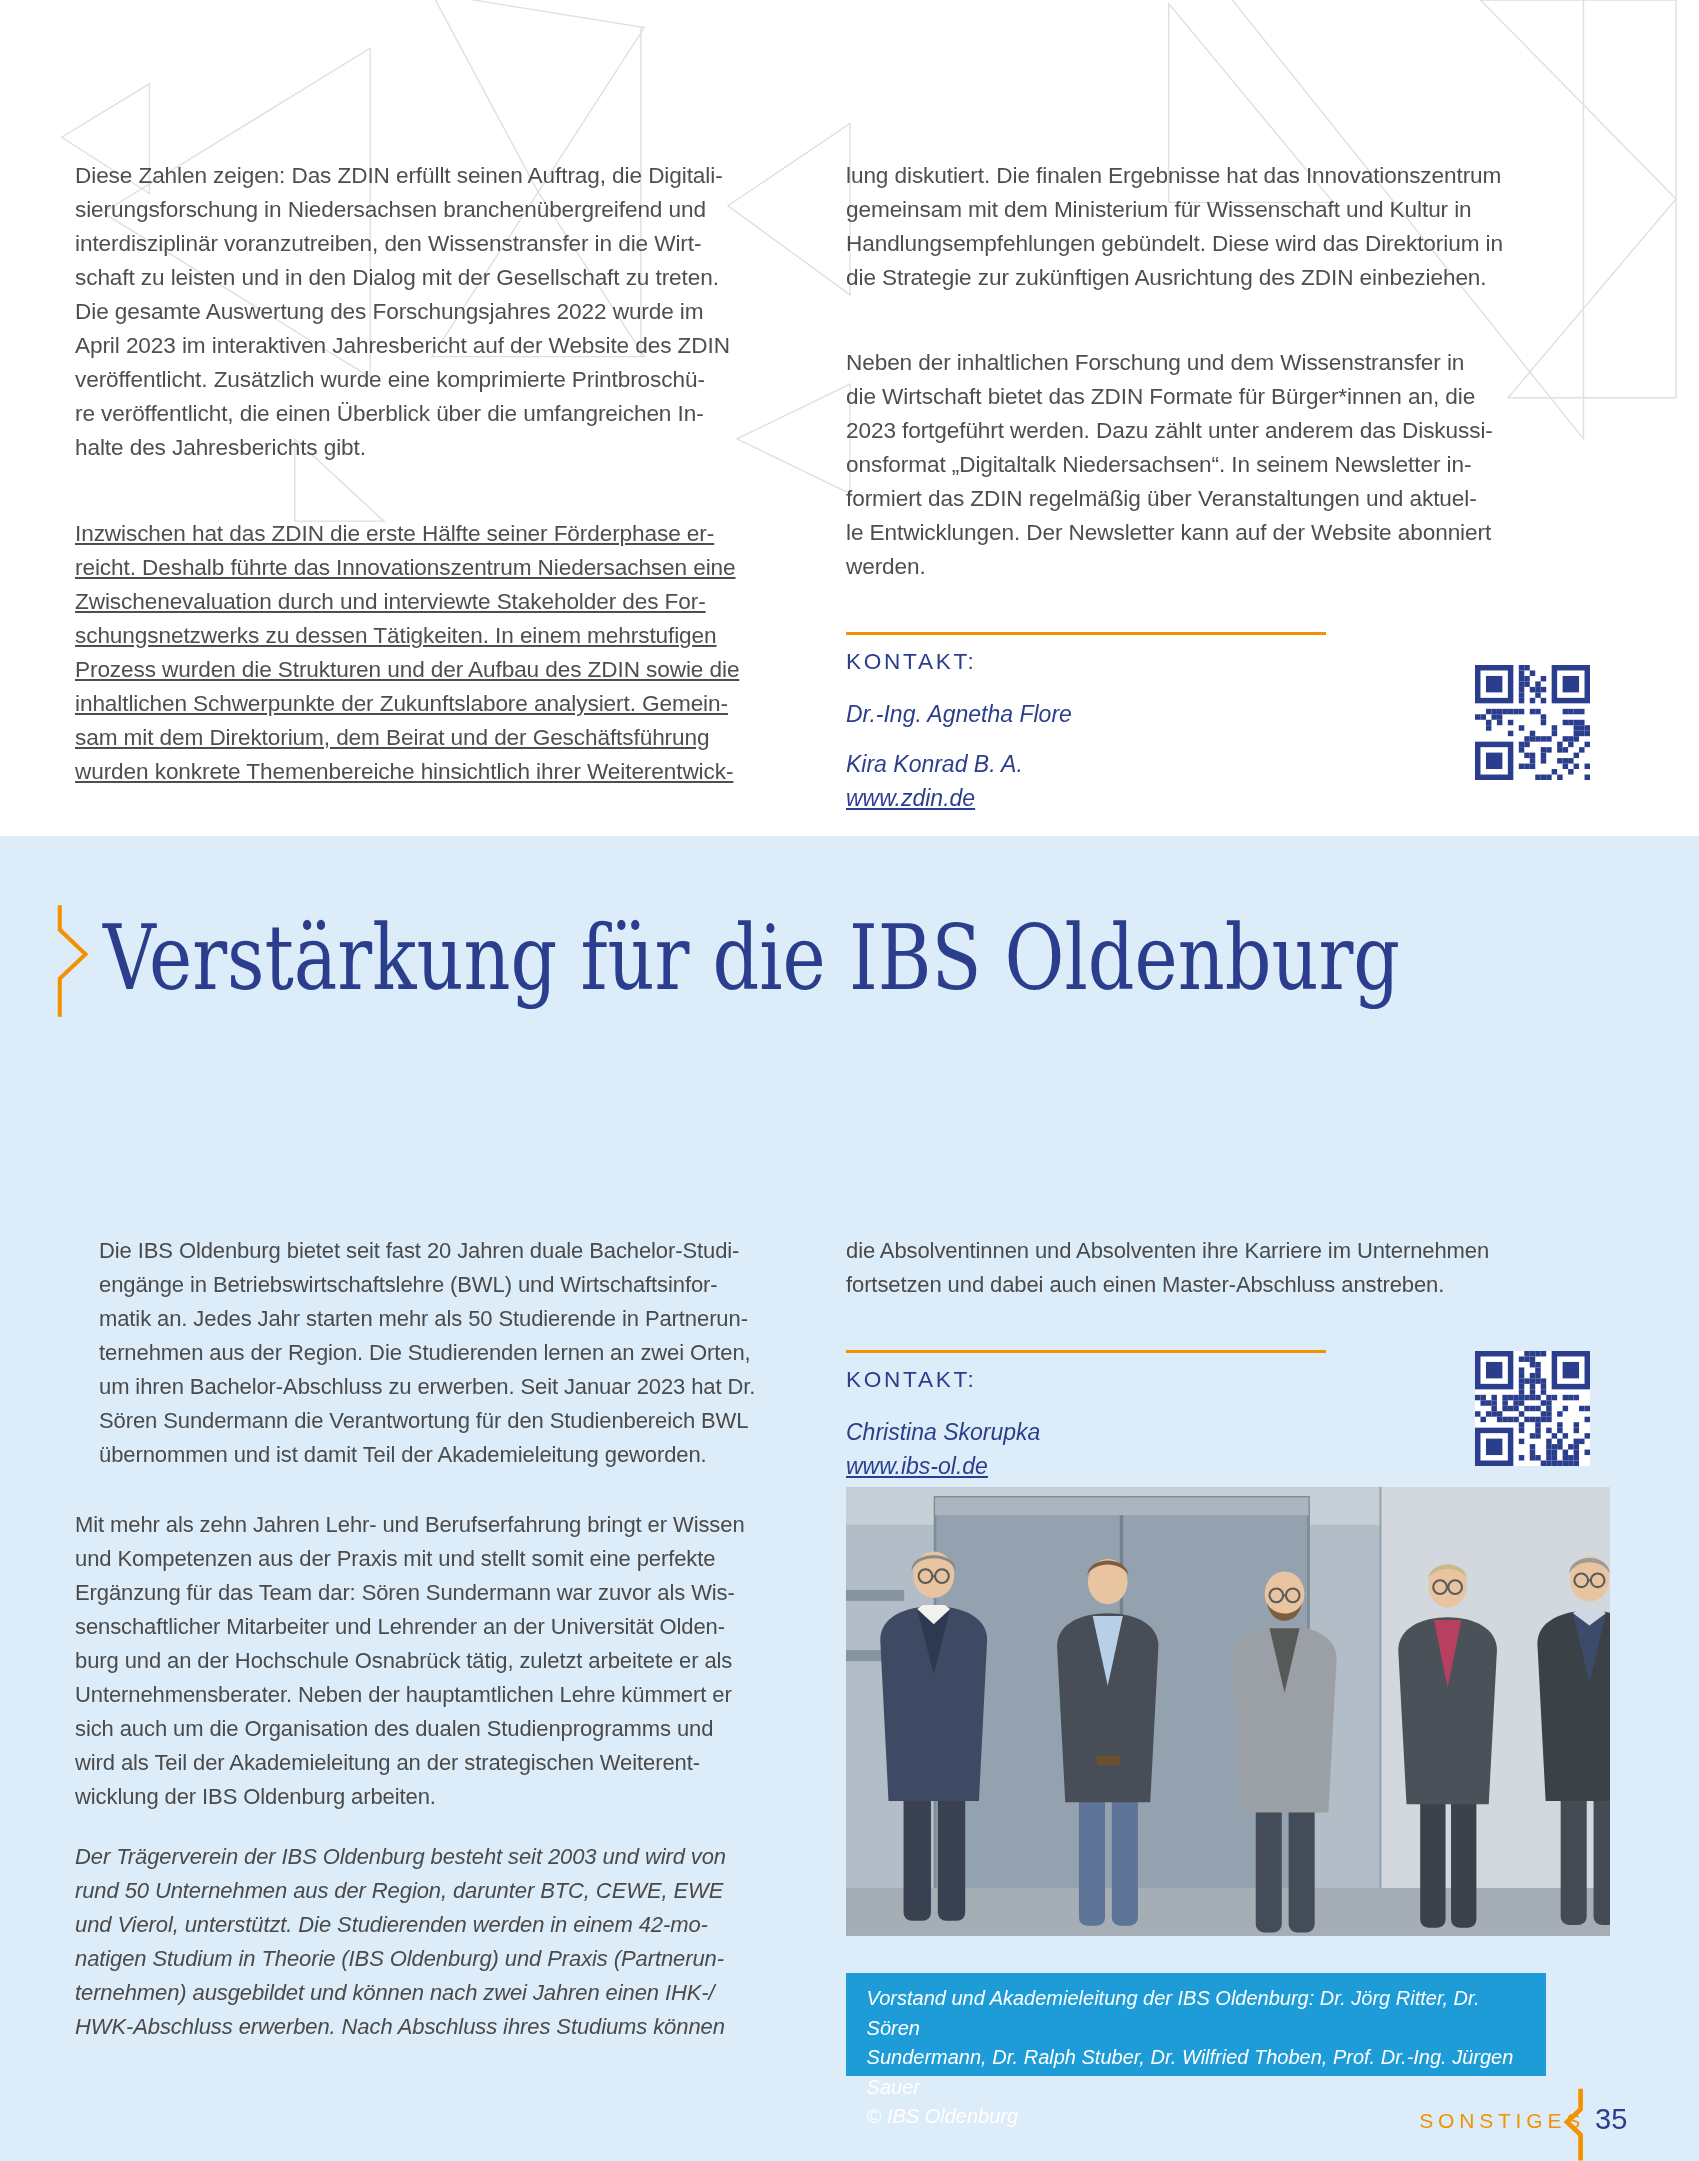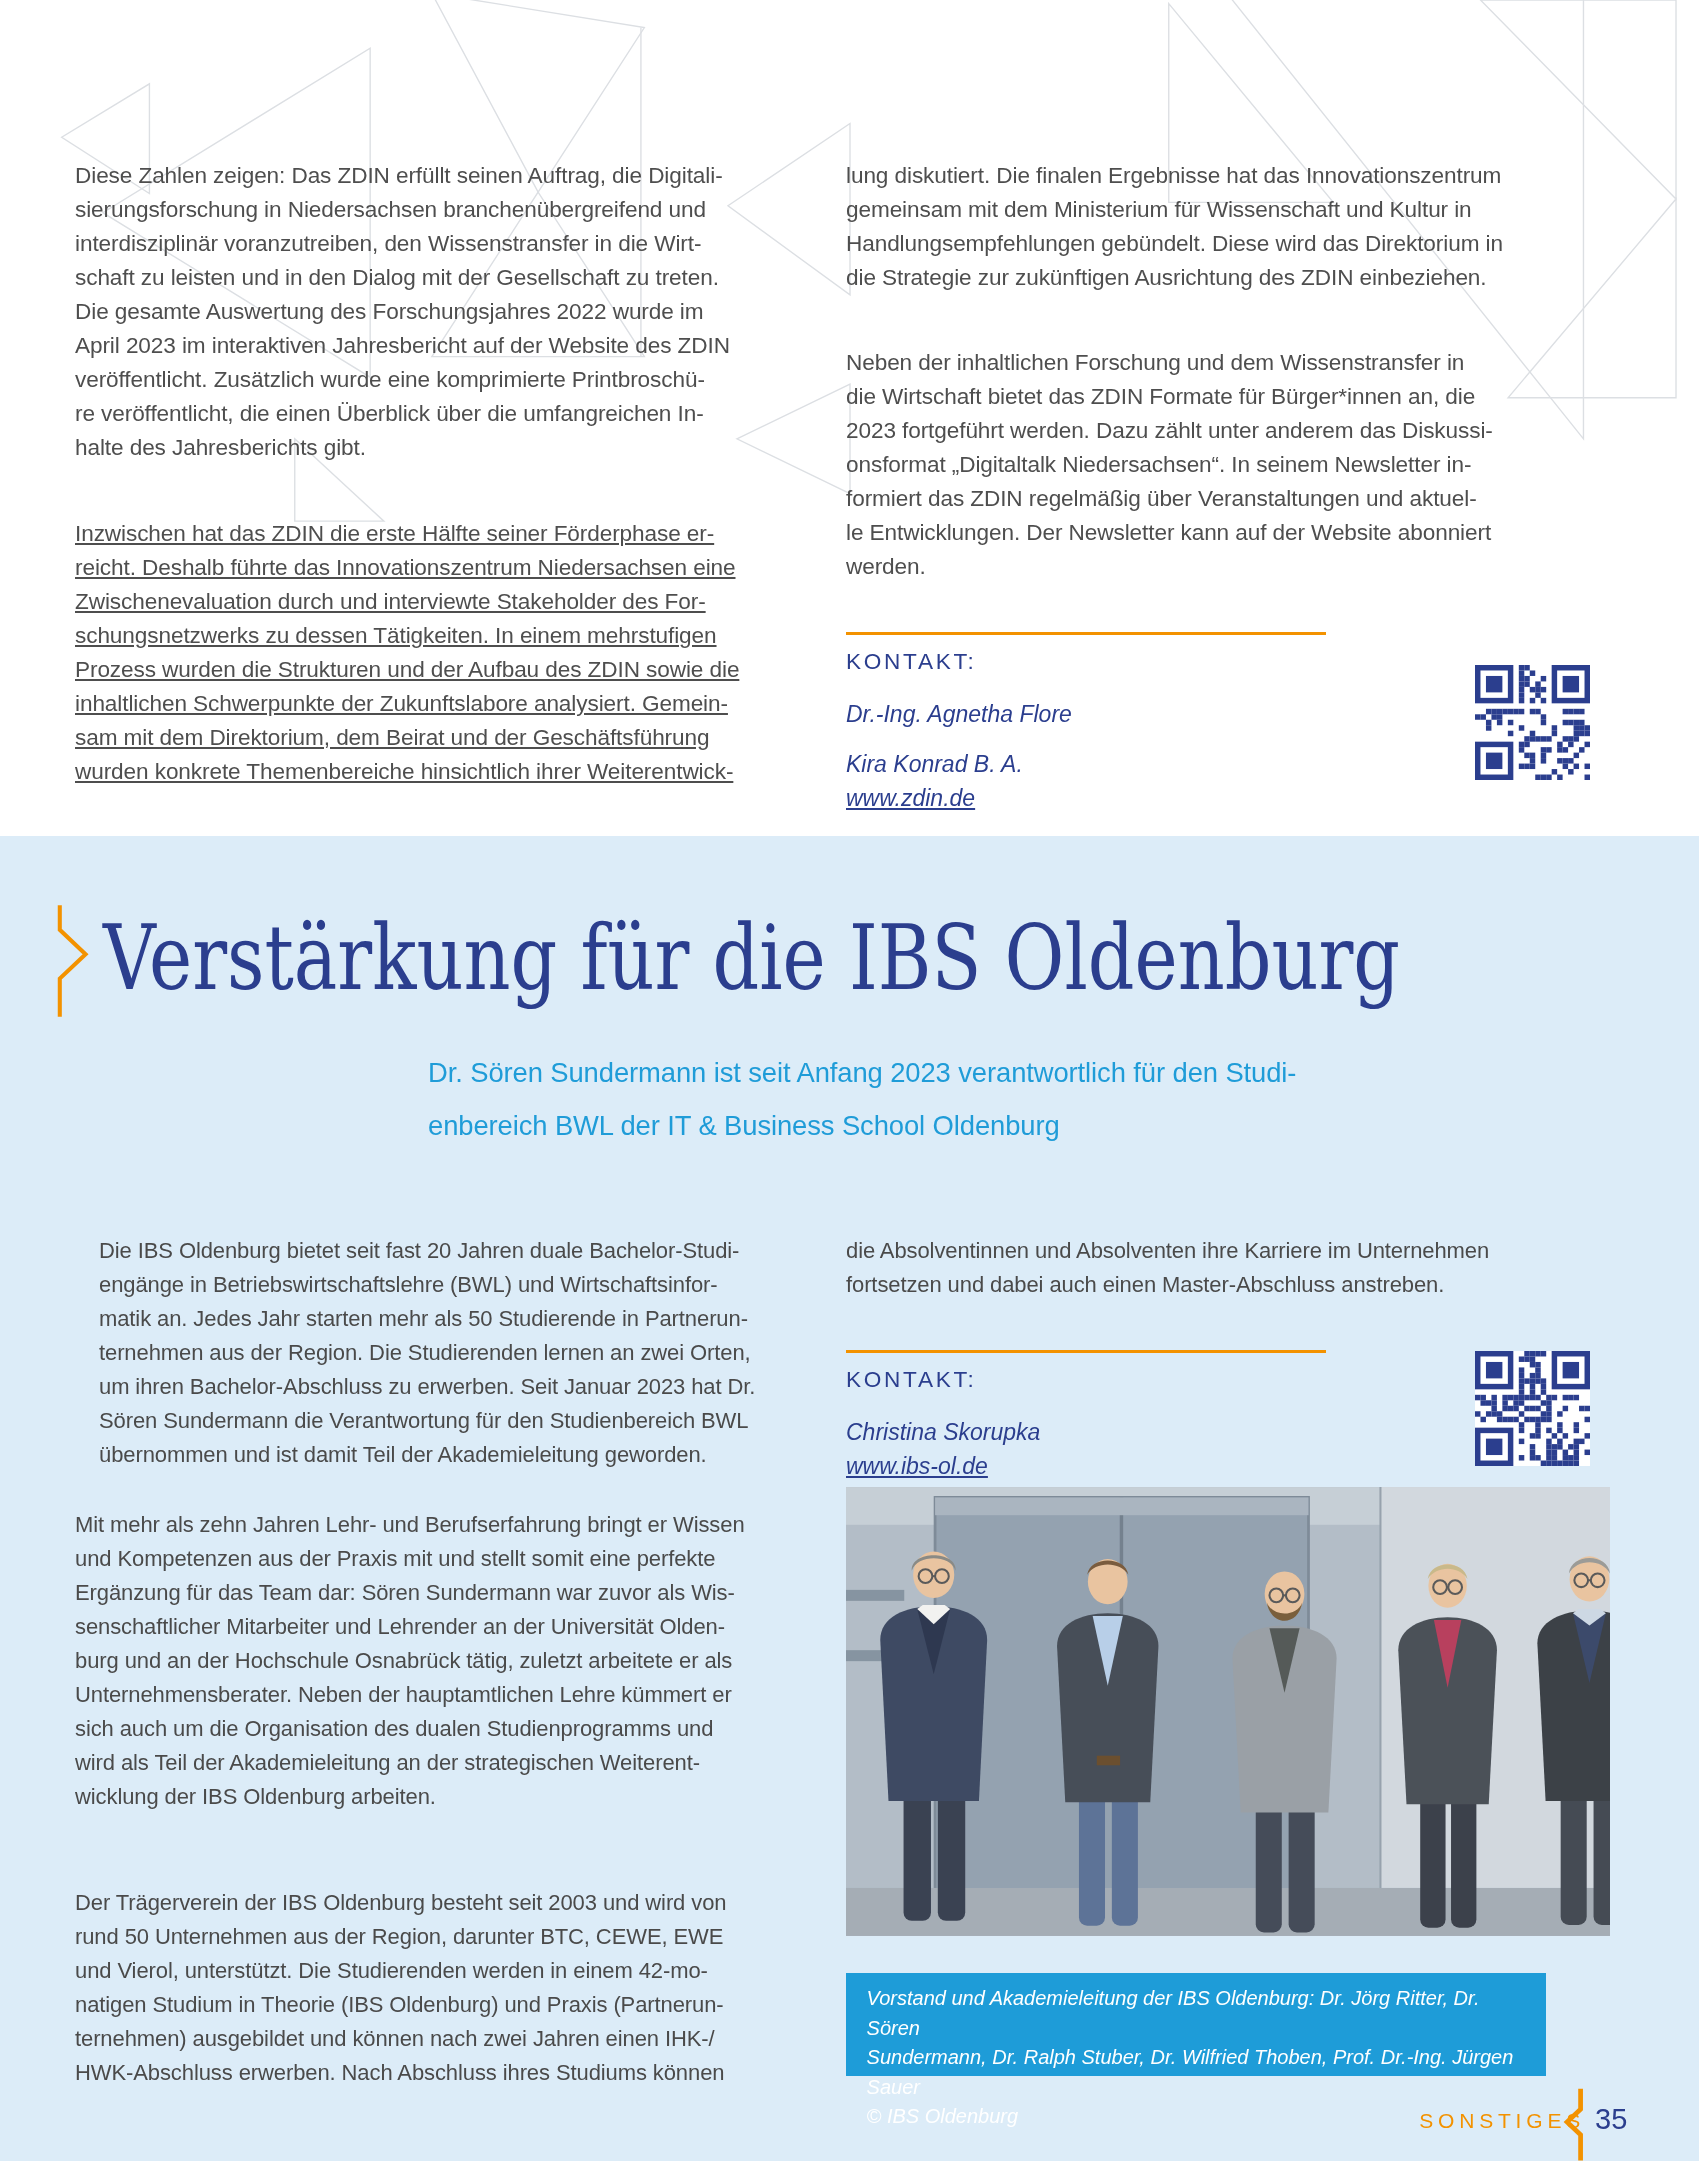--- a/index.html
+++ b/index.html
@@ -202,40 +202,38 @@
         </svg></div>
   </div>
 
   <div class="blue-panel"></div>
 
   <svg class="marker" style="left:53px;top:902px;" width="38" height="118" viewBox="0 0 56 172">
     <polyline points="10,4 10,40 48,76 10,112 10,168" fill="none" stroke="#f39200" stroke-width="6"></polyline>
   </svg>
 
   <div class="headline">Verstärkung für die IBS Oldenburg</div>
-  <div class="subheadline">Dr. Sören Sundermann ist seit Anfang 2023 verantwortlich für den Studi-
-enbereich BWL der IT &amp; Business School Oldenburg</div>
 
   <div class="body-text blue-body" style="left:75px;top:1234px;width:754px;margin-left:24px;">Die IBS Oldenburg bietet seit fast 20 Jahren duale Bachelor-Studi-
 engänge in Betriebswirtschaftslehre (BWL) und Wirtschaftsinfor-
 matik an. Jedes Jahr starten mehr als 50 Studierende in Partnerun-
 ternehmen aus der Region. Die Studierenden lernen an zwei Orten,
 um ihren Bachelor-Abschluss zu erwerben. Seit Januar 2023 hat Dr.
 Sören Sundermann die Verantwortung für den Studienbereich BWL
 übernommen und ist damit Teil der Akademieleitung geworden.</div>
   <div class="body-text blue-body" style="left:75px;top:1508px;width:754px;">Mit mehr als zehn Jahren Lehr- und Berufserfahrung bringt er Wissen
 und Kompetenzen aus der Praxis mit und stellt somit eine perfekte
 Ergänzung für das Team dar: Sören Sundermann war zuvor als Wis-
 senschaftlicher Mitarbeiter und Lehrender an der Universität Olden-
 burg und an der Hochschule Osnabrück tätig, zuletzt arbeitete er als
 Unternehmensberater. Neben der hauptamtlichen Lehre kümmert er
 sich auch um die Organisation des dualen Studienprogramms und
 wird als Teil der Akademieleitung an der strategischen Weiterent-
 wicklung der IBS Oldenburg arbeiten.</div>
-  <div class="body-text blue-body" style="left:75px;top:1886px;width:754px;">Der Trägerverein der IBS Oldenburg besteht seit 2003 und wird von
+  <div class="body-text blue-body" style="left:75px;top:1840px;width:754px;font-style:italic;">Der Trägerverein der IBS Oldenburg besteht seit 2003 und wird von
 rund 50 Unternehmen aus der Region, darunter BTC, CEWE, EWE
 und Vierol, unterstützt. Die Studierenden werden in einem 42-mo-
 natigen Studium in Theorie (IBS Oldenburg) und Praxis (Partnerun-
 ternehmen) ausgebildet und können nach zwei Jahren einen IHK-/
 HWK-Abschluss erwerben. Nach Abschluss ihres Studiums können</div>
   <div class="body-text blue-body" style="left:846px;top:1234px;width:768px;">die Absolventinnen und Absolventen ihre Karriere im Unternehmen
 fortsetzen und dabei auch einen Master-Abschluss anstreben.</div>
 
   <div class="orange-rule" style="left:846px;top:1350px;"></div>
   <div class="contact" style="left:846px;top:1361px;">

